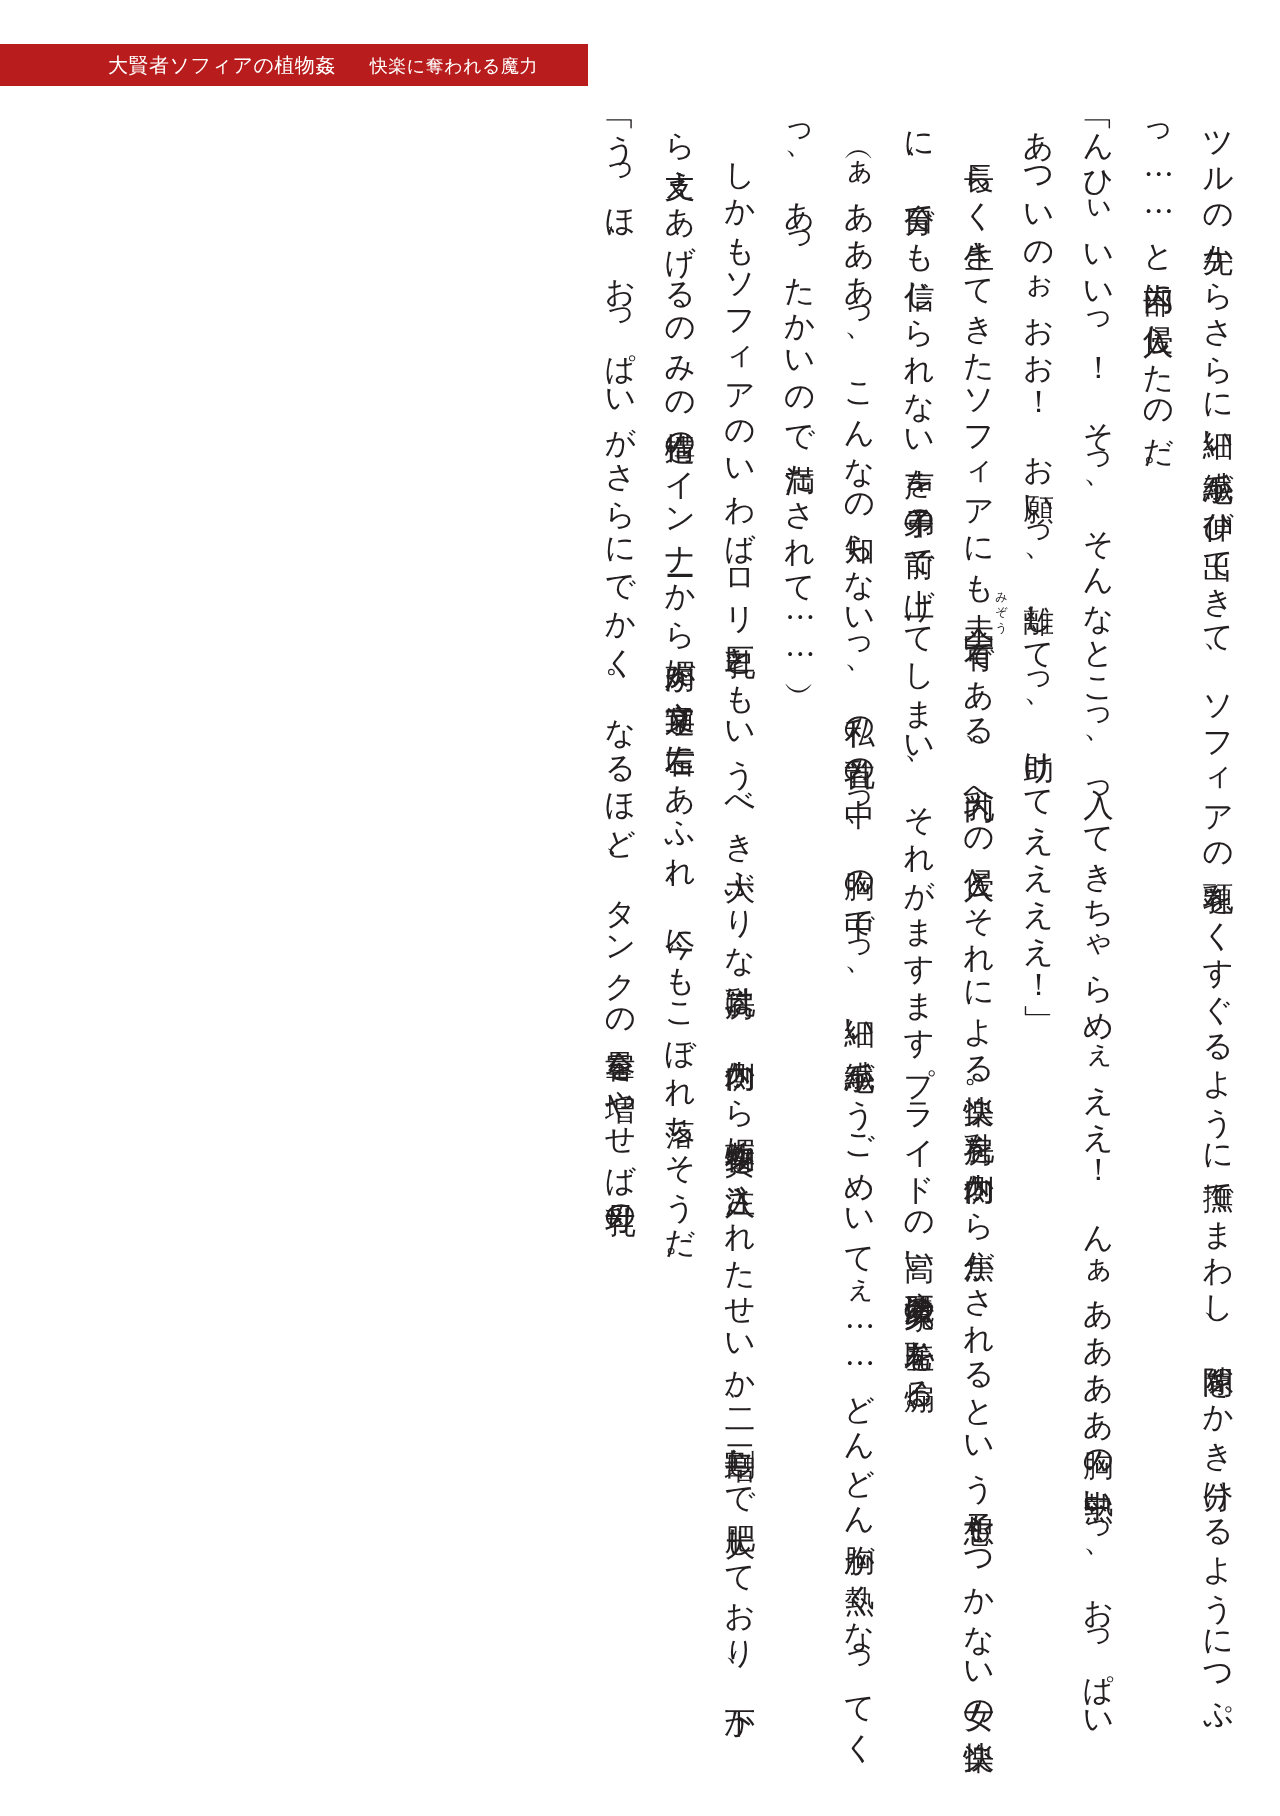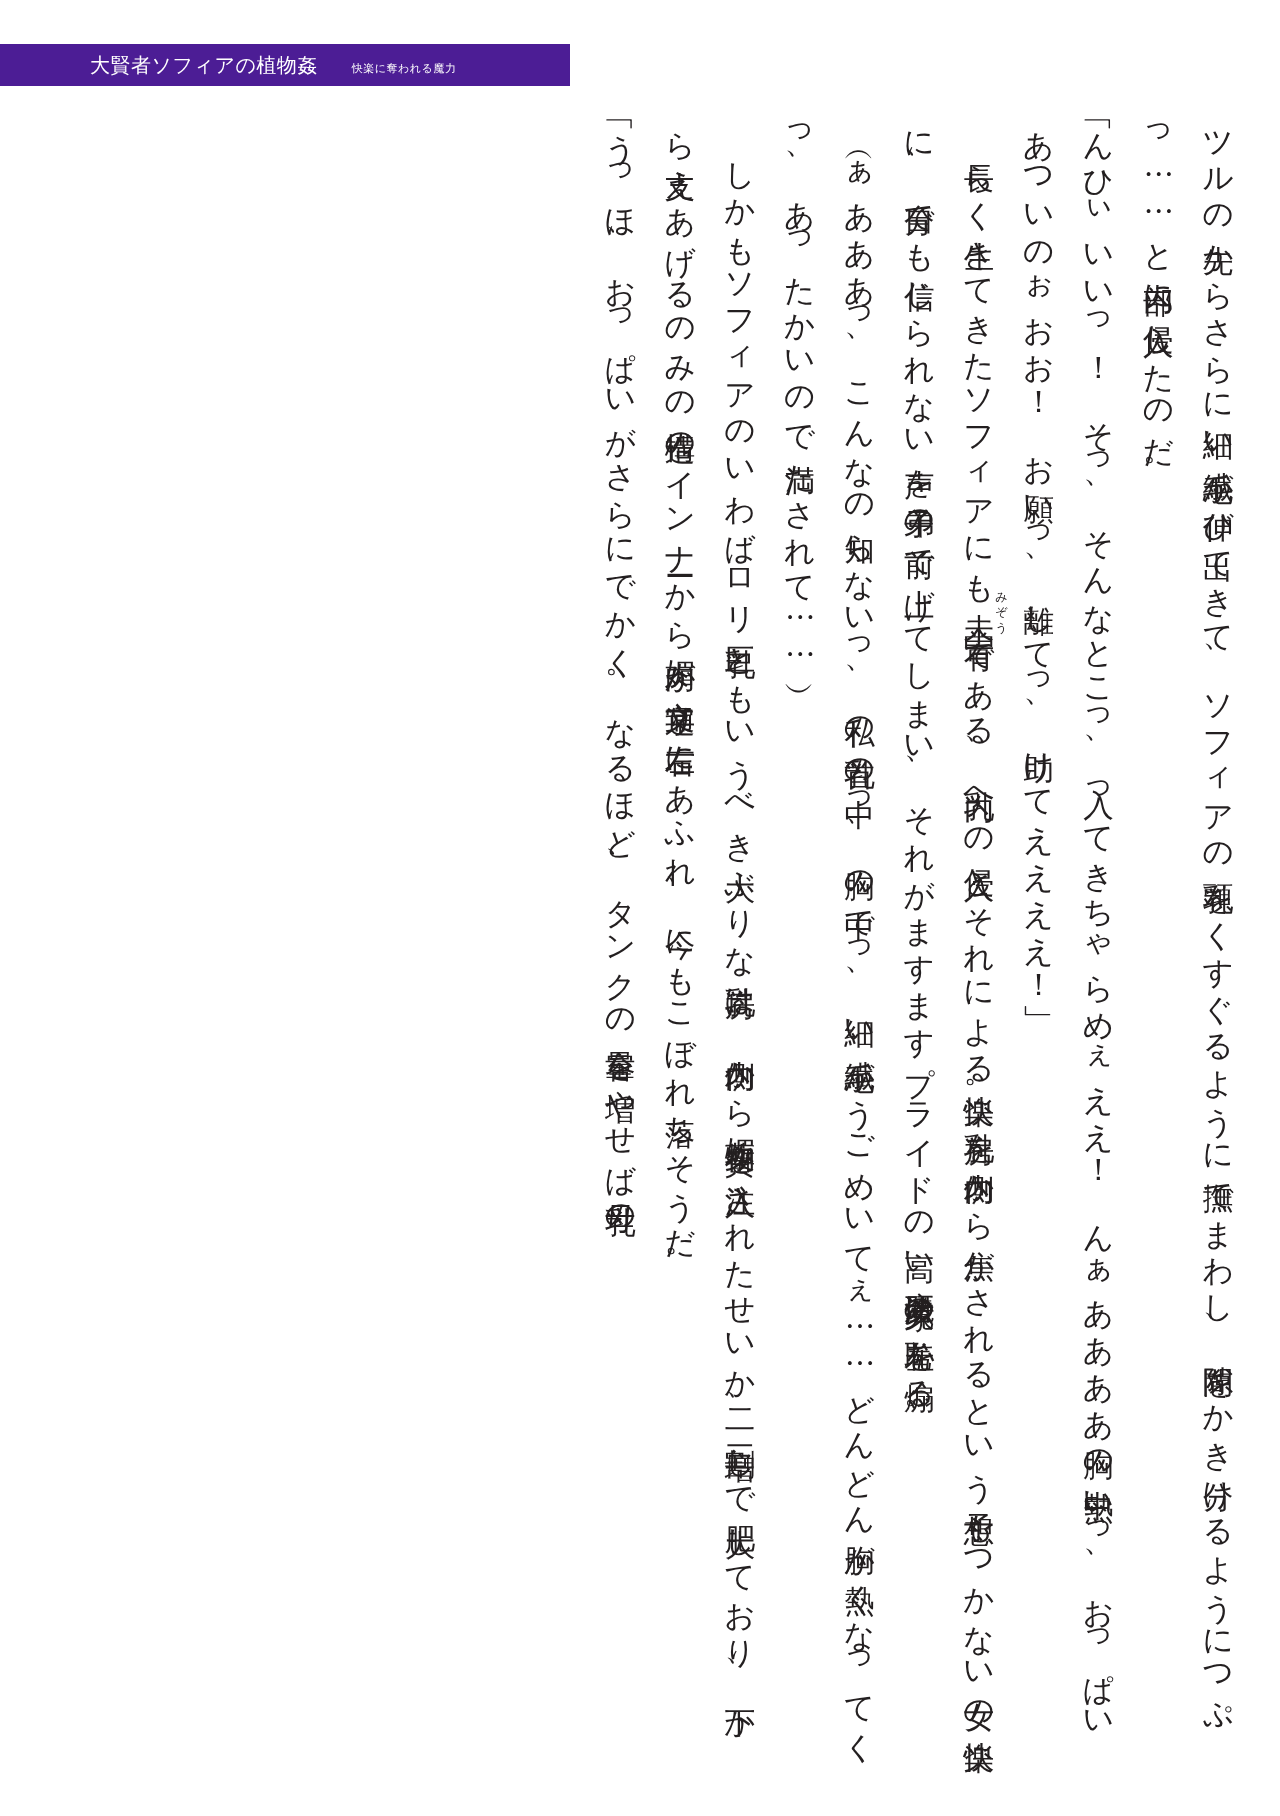--- a/index.html
+++ b/index.html
@@ -16,37 +16,38 @@
     position: relative;
   }
 
   
   .header-band {
     position: absolute;
     top: 44px;
     left: 0;
     width: 570px;
     height: 42px;
-    background: #4c1d95;
+    background: #b91c1c;
     display: flex;
     align-items: center;
+    padding-left: 18px;
   }
   .header-inner {
     margin-left: 90px;
     display: flex;
     align-items: baseline;
     color: #ffffff;
     font-size: 20px;
     letter-spacing: 0.5px;
     white-space: nowrap;
     font-family: "DejaVu Serif", "Liberation Serif", serif;
   }
   .header-title { font-size: 20px; }
   .header-subtitle {
-    font-size: 11px;
+    font-size: 18px;
     margin-left: 34px;
   }
 
   
   .page-body {
     position: absolute;
     top: 110px;
     left: 48px;
     width: 1200px;
     height: 1640px;

